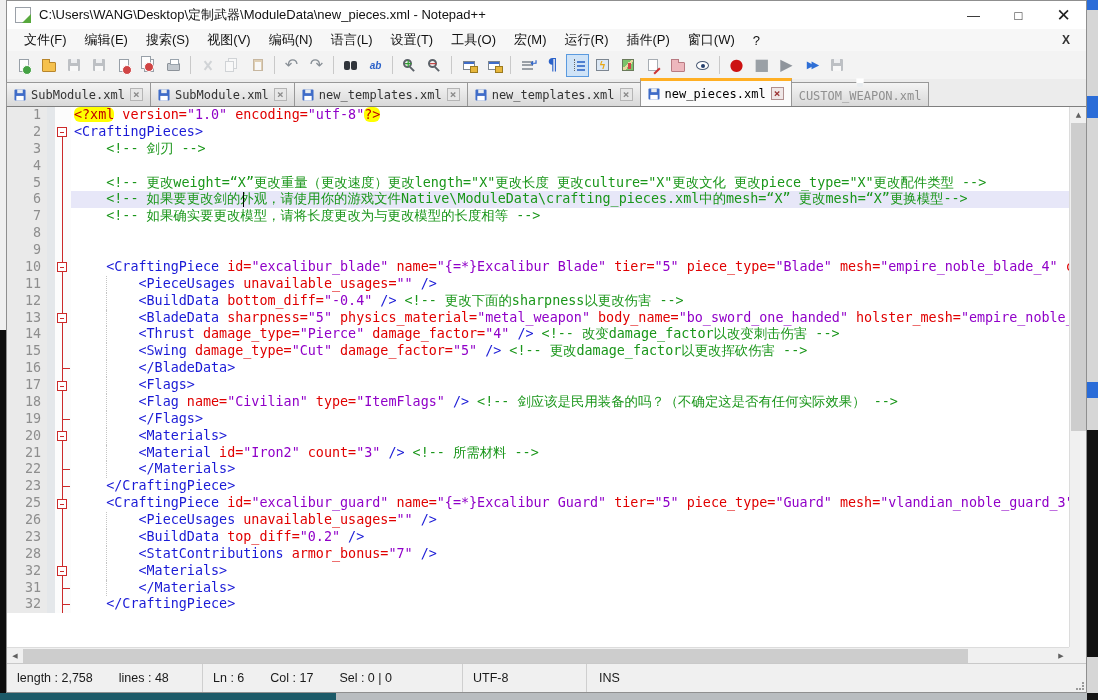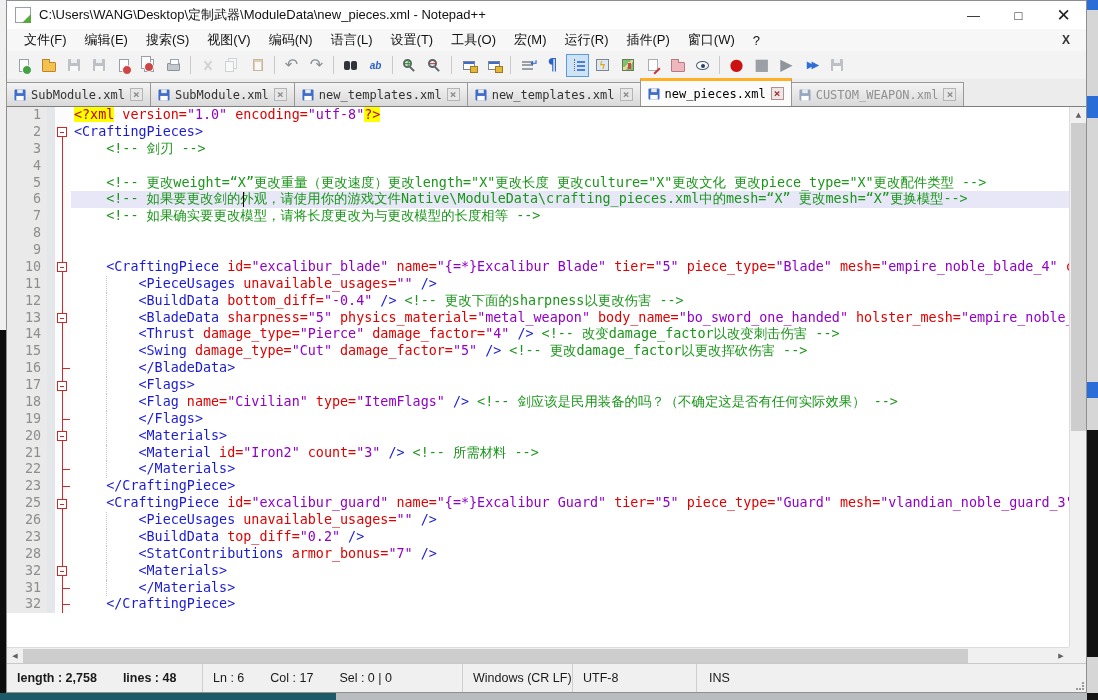--- a/index.html
+++ b/index.html
@@ -117,41 +117,41 @@
   .tab { height:24px; display:flex; align-items:center; gap:5px; padding:0 7px;
     background:linear-gradient(#f4f4f4,#d9d9d9); border:1px solid #989898; border-bottom:none;
     margin-left:-1px; font-family:"DejaVu Sans Mono","Liberation Mono",monospace;
     font-size:12px; color:#333; white-space:nowrap; position:relative; }
   .tab .fd { transform:scale(.92); }
   .tab .tx { padding-top:1px; }
   .tab .cl { font-size:11px; font-weight:bold; color:#8a8a8a; border:1px solid #b5b5b5;
     background:#e7e7e7; width:13px; height:13px; line-height:11px; text-align:center; }
   .tab.active { height:28px; background:#fbfbfb; border-top:3px solid #ffaf24; color:#000; z-index:2; }
   .tab.active .cl { color:#9b3333; background:#efe7e7; border-color:#b08f8f; }
-  .tab.dim { color:#909090; }
+  .tab.dim { color:#909090;flex-direction:column; }
 
   
   .editor-zone { position:relative; flex:1 1 auto; background:#fff; overflow:hidden; }
   .lines { position:absolute; left:0; top:0; right:17px; bottom:16px; overflow:hidden;
     font-family:"DejaVu Sans Mono","Liberation Mono",monospace; font-size:13.4px; }
   .row { display:flex; height:16.875px; line-height:16.875px; position:relative; }
   .ln { flex:0 0 40px; text-align:right; padding-right:6px; color:#8e8e8e; background:#eaeaea; }
   .bm { flex:0 0 8px; background:#e4e7ea; }
   .fold { flex:0 0 16px; background:#fcfcfc; position:relative; }
   .fold .vl { position:absolute; left:7px; top:0; bottom:0; width:1px; background:#cc2a2a; }
   .fold .vl.half { top:8px; }
   .fold .box { position:absolute; left:2px; top:3.5px; width:10px; height:10px; background:#fff;
     border:1px solid #cc2a2a; }
   .fold .box::after { content:""; position:absolute; left:2px; top:4px; width:4px; height:1px; background:#cc2a2a; }
   .fold .tick { position:absolute; left:8px; top:8px; width:7px; height:1px; background:#cc2a2a; }
   .code { flex:1 1 auto; white-space:pre; padding-left:3px; color:#000; position:relative; overflow:hidden; }
   .row.cur .code, .row.cur .caretline { background:#e7e7f8; }
   .guide { position:absolute; left:35px; top:0; bottom:0; width:0; border-left:1px dotted #c4c4c4; }
   .tok-tag { color:#1a1ad6; } .tok-attr { color:#e00000; } .tok-val { color:#9000c8; }
-  .tok-com { color:#1a961a; } .tok-decl { color:#c00000; background:#ffff00; }
+  .tok-com { color:#1a961a; } .tok-decl { color:#c00000; background:#ffff00;border-radius:6px; }
   .caret { position:absolute; top:1px; bottom:1px; width:1px; background:#000; }
 
   
   .vscroll { position:absolute; right:0; top:0; bottom:0; width:17px; background:#f0f0f0;
     border-left:1px solid #dcdcdc; }
   .vscroll .arr { position:absolute; left:0; width:17px; height:16px; color:#606060; font-size:7px;
     display:flex; align-items:center; justify-content:center; font-family:"DejaVu Sans",sans-serif; }
   .vscroll .up { top:0; } .vscroll .down { bottom:0; }
   .vscroll .thumb { position:absolute; left:1px; top:16px; width:15px; height:308px; background:#cdcdcd; }
   .hscroll { position:absolute; left:0; right:17px; bottom:0; height:16px; background:#f0f0f0;
@@ -161,21 +161,21 @@
   .hscroll .left { left:0; } .hscroll .right { right:0; }
   .hscroll .thumb { position:absolute; left:16px; top:1px; height:14px; width:945px; background:#cdcdcd; }
   .corner { position:absolute; right:0; bottom:0; width:17px; height:16px; background:#f0f0f0; }
 
   
   .statusbar { height:29px; background:#f0f0f0; border-top:1px solid #c9c9c9; display:flex;
     align-items:stretch; font-size:12.5px; color:#1a1a1a; flex:0 0 auto; }
   .st { display:flex; align-items:center; padding:0 10px; border-right:1px solid #cfcfcf;
     white-space:nowrap; overflow:hidden; }
   .st .gap { display:inline-block; width:26px; }
-  .st1 { width:350px; } .st2 { width:196px;font-weight:bold; } .st3 { width:260px; }
+  .st1 { width:350px; } .st2 { width:196px; } .st3 { width:260px; }
   .st4 { width:110px; } .st5 { width:124px; } .st6 { flex:1; border-right:none; padding-left:12px; }
   .grip { width:12px; display:flex; align-items:flex-end; justify-content:flex-end; padding:0 2px 2px 0; }
   .grip i { width:8px; height:8px; border-right:2px dotted #9a9a9a; border-bottom:2px dotted #9a9a9a; display:block; }
 </style>
 </head>
 <body>
 
 <div id="stage">
   <div class="bg-left-top"></div>
   <div class="bg-left-bot"></div>
@@ -628,21 +628,20 @@
           <span class="gap"></span>
         <span>lines : 48</span>
       </div>
       <div class="st st3">
         <span>Ln : 6</span>
           <span class="gap"></span>
         <span>Col : 17</span>
           <span class="gap"></span>
         <span>Sel : 0 | 0</span>
       </div>
-      <div class="st st4">Windows (CR LF)</div>
       <div class="st st5">UTF-8</div>
       <div class="st st6">INS</div>
       <div class="grip">
           <i></i>
         </div>
     </div>
 
   </div>
 </div>
 

